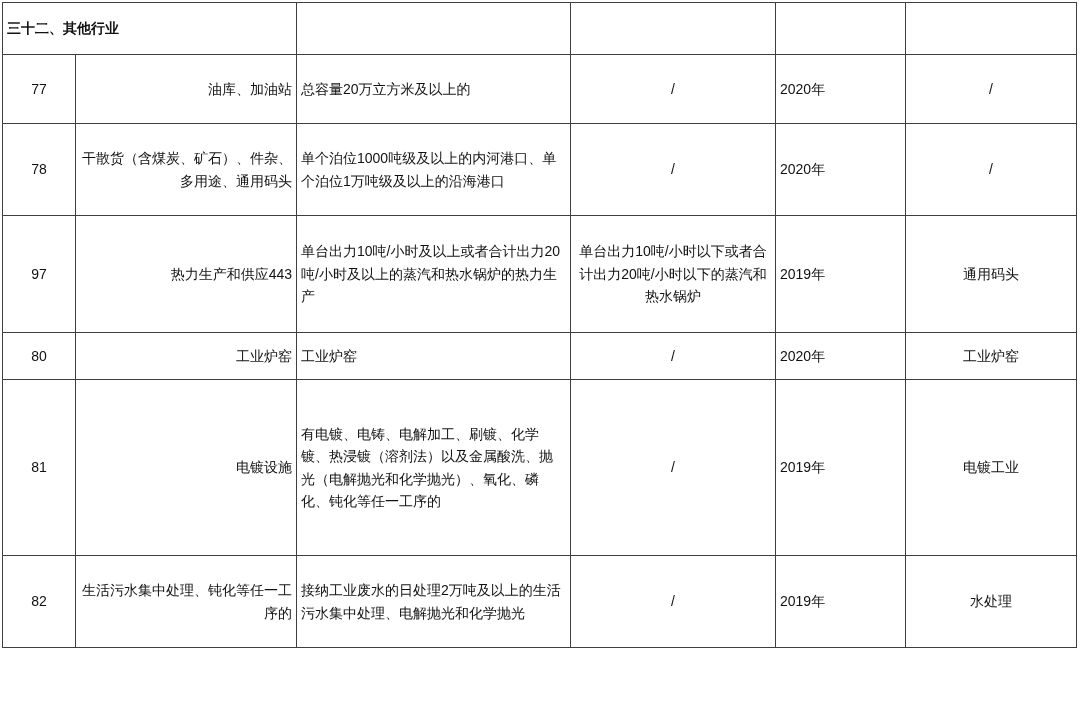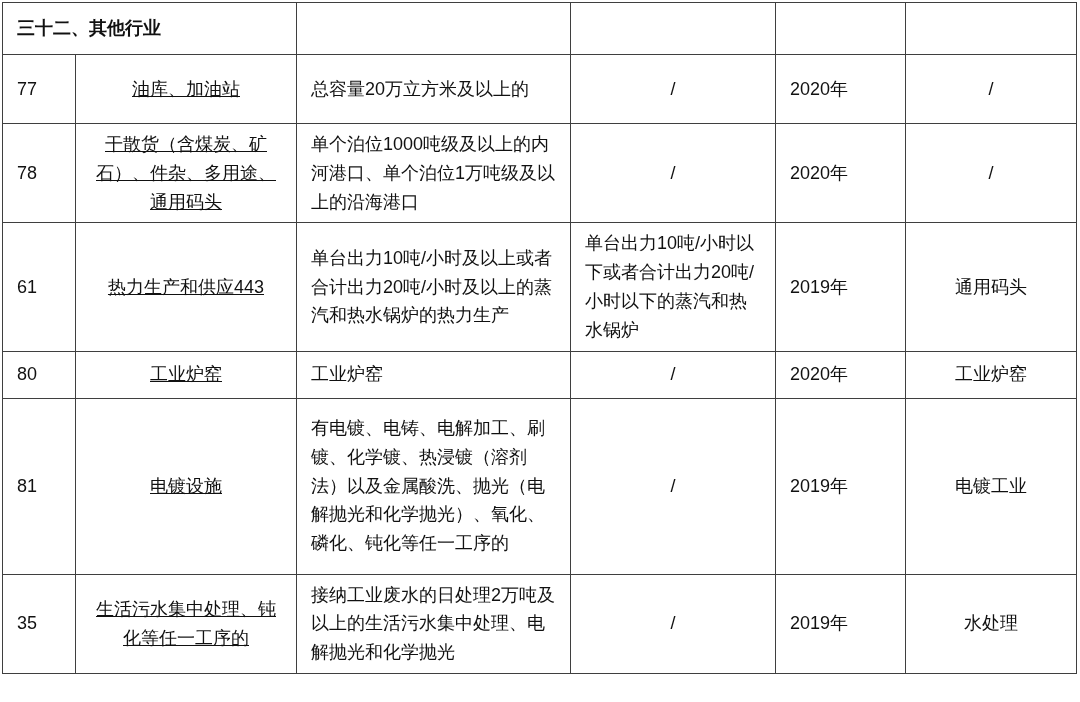--- a/index.html
+++ b/index.html
@@ -15,24 +15,24 @@
     background: #ffffff;
     padding: 2px 2px 0 2px;
   }
   table.doc-table {
     border-collapse: collapse;
     table-layout: fixed;
     width: 1074px;
   }
   table.doc-table td {
     border: 1px solid #3f3f3f;
-    font-size: 18px;
+    font-size: 14px;
     line-height: 1.6;
     vertical-align: middle;
-    padding: 6px 14px;
+    padding: 6px 4px;
     background: #ffffff;
     overflow: hidden;
   }
   
   col.c-no       { width: 73px;  }
   col.c-industry { width: 221px; }
   col.c-major    { width: 274px; }
   col.c-minor    { width: 205px; }
   col.c-year     { width: 130px; }
   col.c-category { width: 171px; }
@@ -46,25 +46,25 @@
   tr.row-80    td { height: 47px; }
   tr.row-81    td { height: 176px; }
   tr.row-82    td { height: 92px; }
 
   td.section-cell {
     font-weight: bold;
     text-align: left;
     padding-left: 10px;
     font-size: 17.5px;
   }
-  td.cell-no       { }
-  td.cell-industry { text-align: center; padding-left: 12px; padding-right: 10px; text-decoration: underline; }
+  td.cell-no       { text-align: center; }
+  td.cell-industry { text-align: right; padding-left: 12px; padding-right: 10px; }
   td.cell-major    { text-align: left; padding-left: 12px; padding-right: 8px; margin-left: 16px; }
   td.cell-minor-c  { text-align: center; }
-  td.cell-minor-l  { text-align: left; padding-left: 10px; padding-right: 8px; margin-left: 10px; }
+  td.cell-minor-l  { text-align: center; padding-left: 10px; padding-right: 8px; margin-left: 10px; }
   td.cell-year     { text-align: left; }
   td.cell-category { text-align: center; }
 </style>
 </head>
 <body>
 
 <div class="page">
   <table class="doc-table">
     <colgroup>
       <col class="c-no">
@@ -97,21 +97,21 @@
         <td class="cell-no">78</td>
         <td class="cell-industry">干散货（含煤炭、矿石）、件杂、多用途、通用码头</td>
         <td class="cell-major">单个泊位1000吨级及以上的内河港口、单个泊位1万吨级及以上的沿海港口</td>
         <td class="cell-minor-c">/</td>
         <td class="cell-year">2020年</td>
         <td class="cell-category">/</td>
       </tr>
 
 
       <tr class="row-79">
-        <td class="cell-no">61</td>
+        <td class="cell-no">97</td>
         <td class="cell-industry">热力生产和供应443</td>
         <td class="cell-major">单台出力10吨/小时及以上或者合计出力20吨/小时及以上的蒸汽和热水锅炉的热力生产</td>
         <td class="cell-minor-l">单台出力10吨/小时以下或者合计出力20吨/小时以下的蒸汽和热水锅炉</td>
         <td class="cell-year">2019年</td>
         <td class="cell-category">通用码头</td>
       </tr>
 
       <tr class="row-80">
         <td class="cell-no">80</td>
         <td class="cell-industry">工业炉窑</td>
@@ -124,21 +124,21 @@
       <tr class="row-81">
         <td class="cell-no">81</td>
         <td class="cell-industry">电镀设施</td>
         <td class="cell-major">有电镀、电铸、电解加工、刷镀、化学镀、热浸镀（溶剂法）以及金属酸洗、抛光（电解抛光和化学抛光）、氧化、磷化、钝化等任一工序的</td>
         <td class="cell-minor-c">/</td>
         <td class="cell-year">2019年</td>
         <td class="cell-category">电镀工业</td>
       </tr>
 
       <tr class="row-82">
-        <td class="cell-no">35</td>
+        <td class="cell-no">82</td>
         <td class="cell-industry">生活污水集中处理、钝化等任一工序的</td>
         <td class="cell-major">接纳工业废水的日处理2万吨及以上的生活污水集中处理、电解抛光和化学抛光</td>
         <td class="cell-minor-c">/</td>
         <td class="cell-year">2019年</td>
         <td class="cell-category">水处理</td>
       </tr>
 
     </tbody>
   </table>
 </div>

